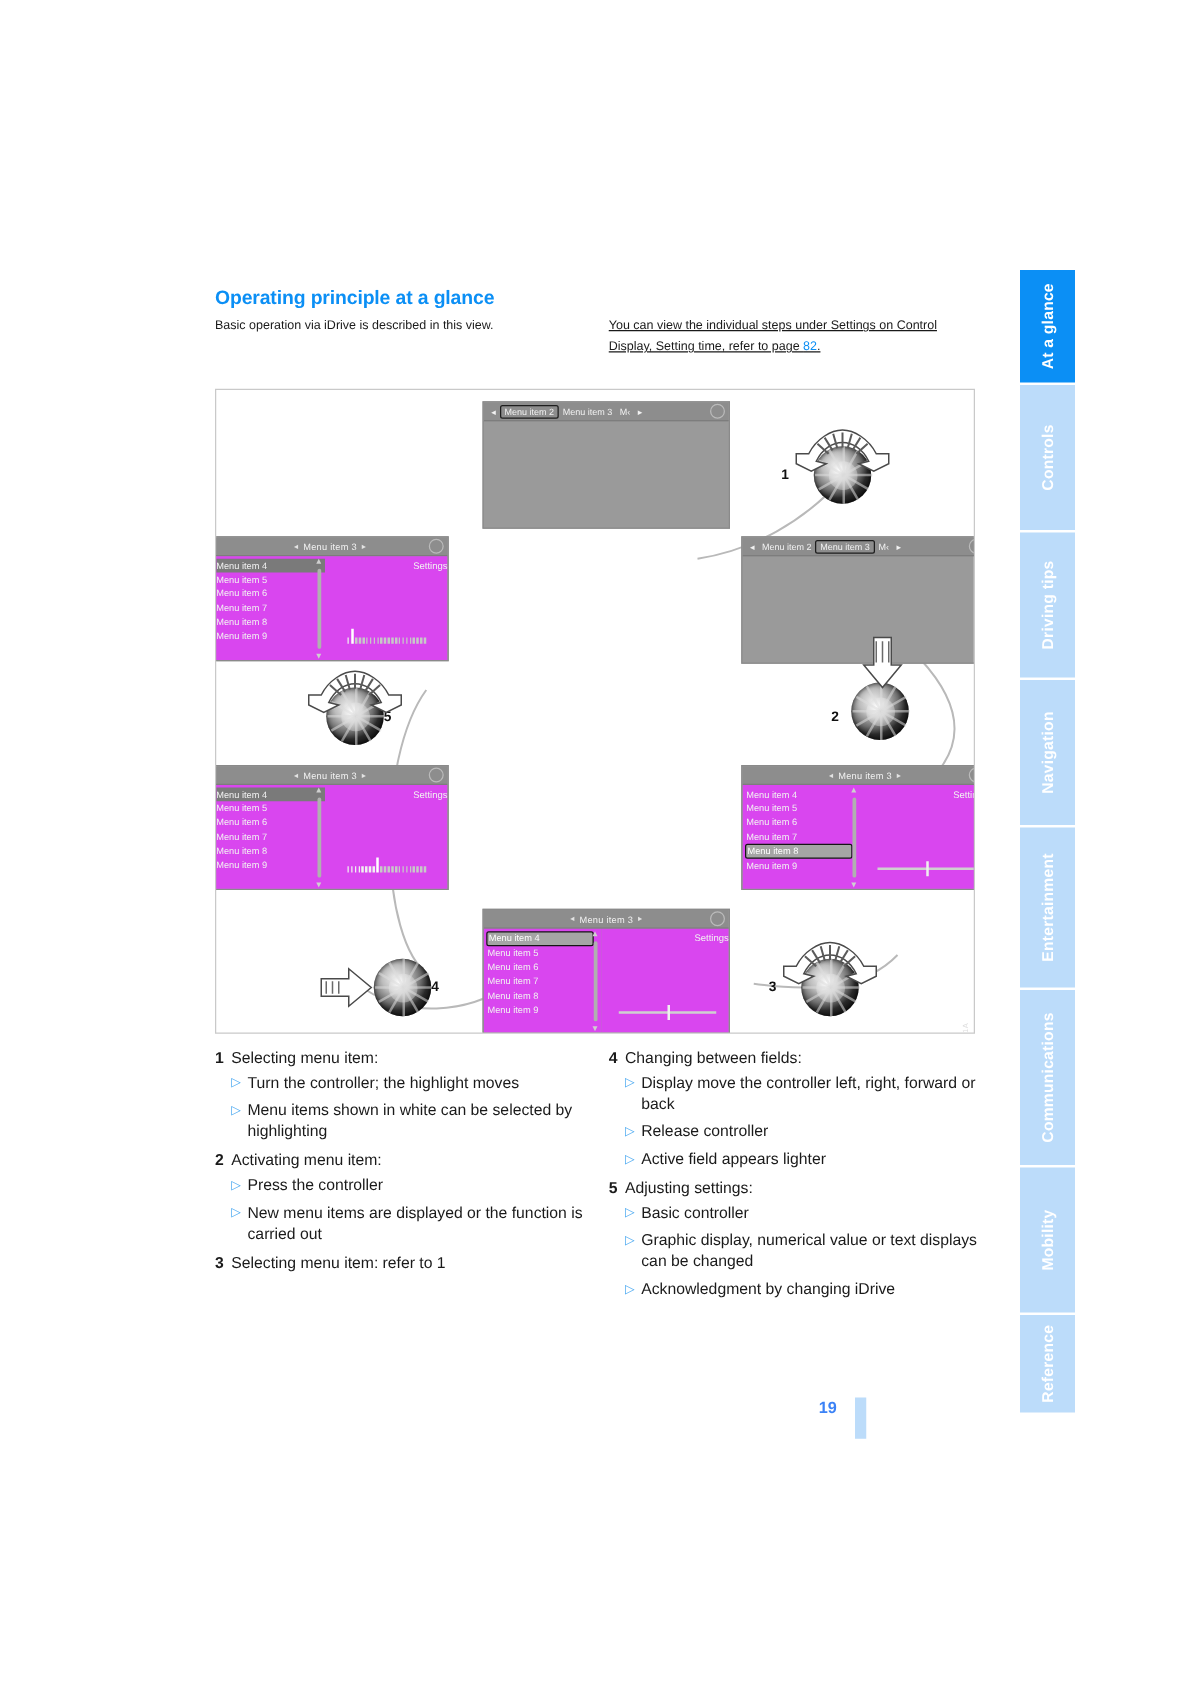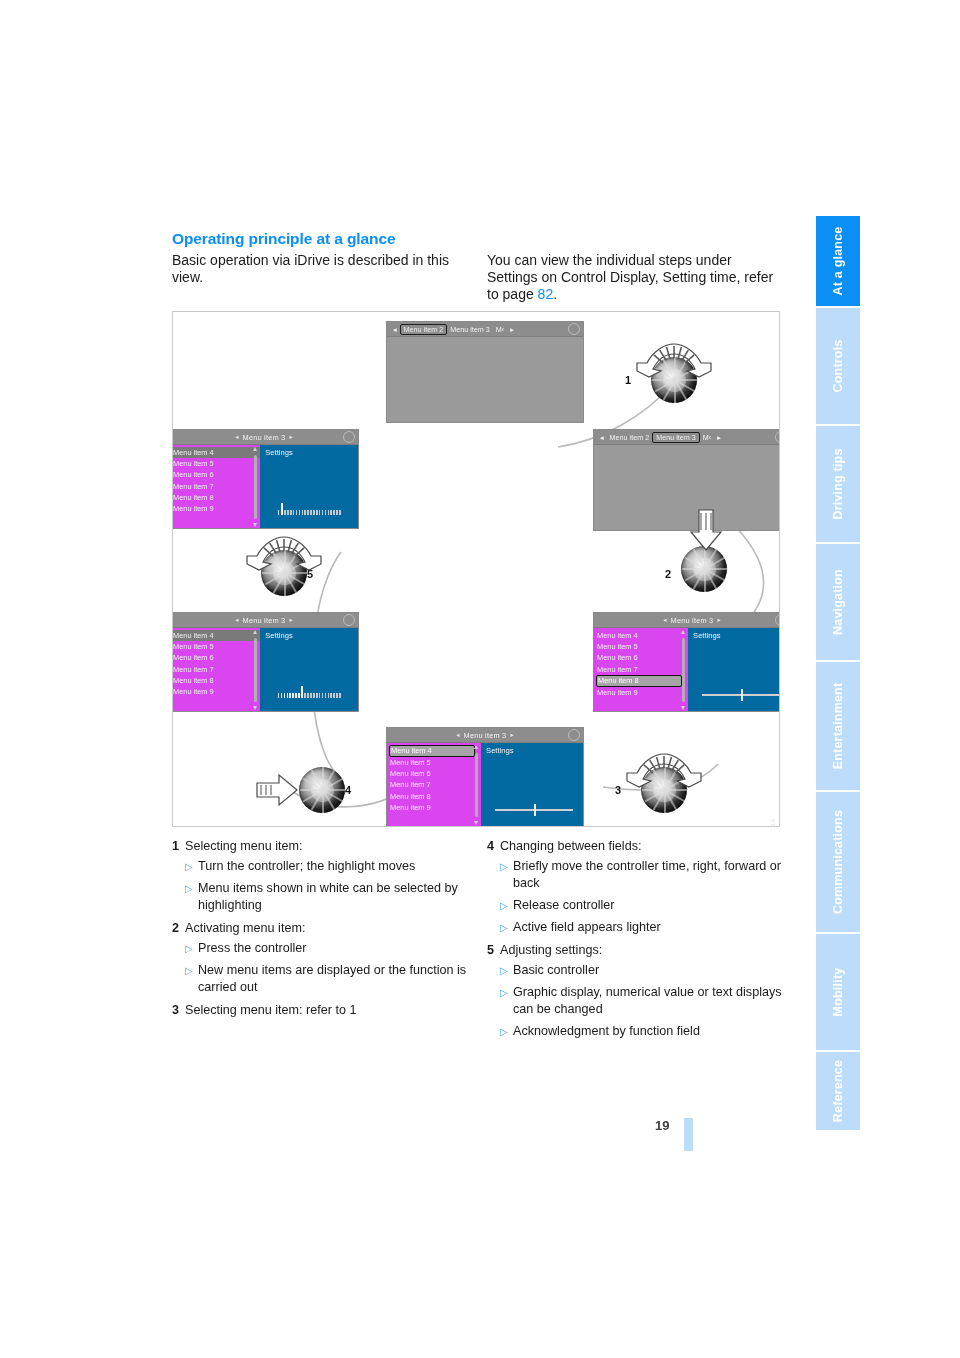--- a/index.html
+++ b/index.html
@@ -30,25 +30,25 @@
     white-space:nowrap;
     transform-origin:center center;
   }
 
   
   .h1{
     position:absolute;left:172px;top:230px;
     font-size:15.5px;font-weight:bold;color:#0b8ff5;
     letter-spacing:-.1px;
   }
-  .col{position:absolute;font-size:14px;line-height:17px;color:#1a1a1a;}
+  .col{position:absolute;font-size:10px;line-height:17px;color:#1a1a1a;}
   .col-l{left:172px;width:290px;}
   .col-r{left:487px;width:290px;}
   .intro-l{top:252px;}
-  .intro-r{top:252px;}
+  .intro-r{top:252px;text-decoration:underline;}
   .pagelink{color:#0b8ff5;}
 
   
   .figure{
     position:absolute;left:172px;top:311px;
     width:606px;height:514px;
     border:1px solid #c9c9c9;
     background:#ffffff;
     overflow:hidden;
   }
@@ -113,21 +113,21 @@
   .scrollbar .bar{
     position:absolute;left:1px;top:8px;bottom:8px;width:3px;
     background:#b0b0b0;border-radius:2px;
   }
   .scrollbar .up,.scrollbar .dn{
     position:absolute;left:0;width:0;height:0;
     border-left:2.5px solid transparent;border-right:2.5px solid transparent;
   }
   .scrollbar .up{top:0;border-bottom:4px solid #cfcfcf;}
   .scrollbar .dn{bottom:0;border-top:4px solid #cfcfcf;}
-  .pane{position:relative;flex:1;background:#0369a1;padding:3px 0 0 5px;}
+  .pane{position:relative;flex:1;background:#d946ef;padding:3px 0 0 5px;text-align:right;}
   .pane .ptitle{font-size:7.6px;}
   
   .vbars{position:absolute;left:18%;bottom:14px;display:flex;align-items:flex-end;height:10px;}
   .vbars i{display:block;width:1.6px;height:5px;margin-right:1.3px;background:#c8c8c8;}
   .vbars i.on{background:#f0f0f0;}
   .vbars i.cursor{width:2.2px;height:12px;background:#ffffff;}
   
   .slider{position:absolute;left:14%;right:10%;bottom:16px;height:2px;background:#cfcfcf;}
   .slider .knob{position:absolute;top:-5px;width:2px;height:12px;background:#efefef;}
 
@@ -160,21 +160,21 @@
   .bullets{margin:3px 0 6px 13px;}
   .bullet{display:flex;margin-bottom:5px;}
   .bullet .tri{
     flex:none;width:13px;color:#49a8f0;font-size:10px;line-height:17px;
   }
   .bullet .btxt{flex:1;}
 
   
   .pagenum{
     position:absolute;left:655px;top:1118px;
-    font-size:13px;font-weight:bold;color:#404040;
+    font-size:13px;font-weight:bold;color:#3b82f6;
   }
   .pagebar{position:absolute;left:684px;top:1118px;width:9px;height:33px;background:#bcdcfa;}
   .watermark{
     position:absolute;left:0;top:1302px;width:960px;
     text-align:center;font-size:25px;color:#9e9e9e;
     letter-spacing:.3px;
   }
 </style>
 </head>
 <body>
@@ -568,21 +568,21 @@
     </div>
   <div class="steps steps-r" id="stepsRight">
       <div class="step">
         <div class="step-head">
           <div class="step-num">4</div>
           <div class="step-title">Changing between fields:</div>
         </div>
         <div class="bullets">
           <div class="bullet">
             <div class="tri">▷</div>
-            <div class="btxt">Briefly move the controller time, right, forward or back</div>
+            <div class="btxt">Display move the controller left, right, forward or back</div>
           </div>
           <div class="bullet">
             <div class="tri">▷</div>
             <div class="btxt">Release controller</div>
           </div>
           <div class="bullet">
             <div class="tri">▷</div>
             <div class="btxt">Active field appears lighter</div>
           </div>
         </div>
@@ -596,21 +596,21 @@
           <div class="bullet">
             <div class="tri">▷</div>
             <div class="btxt">Basic controller</div>
           </div>
           <div class="bullet">
             <div class="tri">▷</div>
             <div class="btxt">Graphic display, numerical value or text displays can be changed</div>
           </div>
           <div class="bullet">
             <div class="tri">▷</div>
-            <div class="btxt">Acknowledgment by function field</div>
+            <div class="btxt">Acknowledgment by changing iDrive</div>
           </div>
         </div>
       </div>
     </div>
 
   <div class="pagenum">19</div>
   <div class="pagebar"></div>
 
 </div>
 

